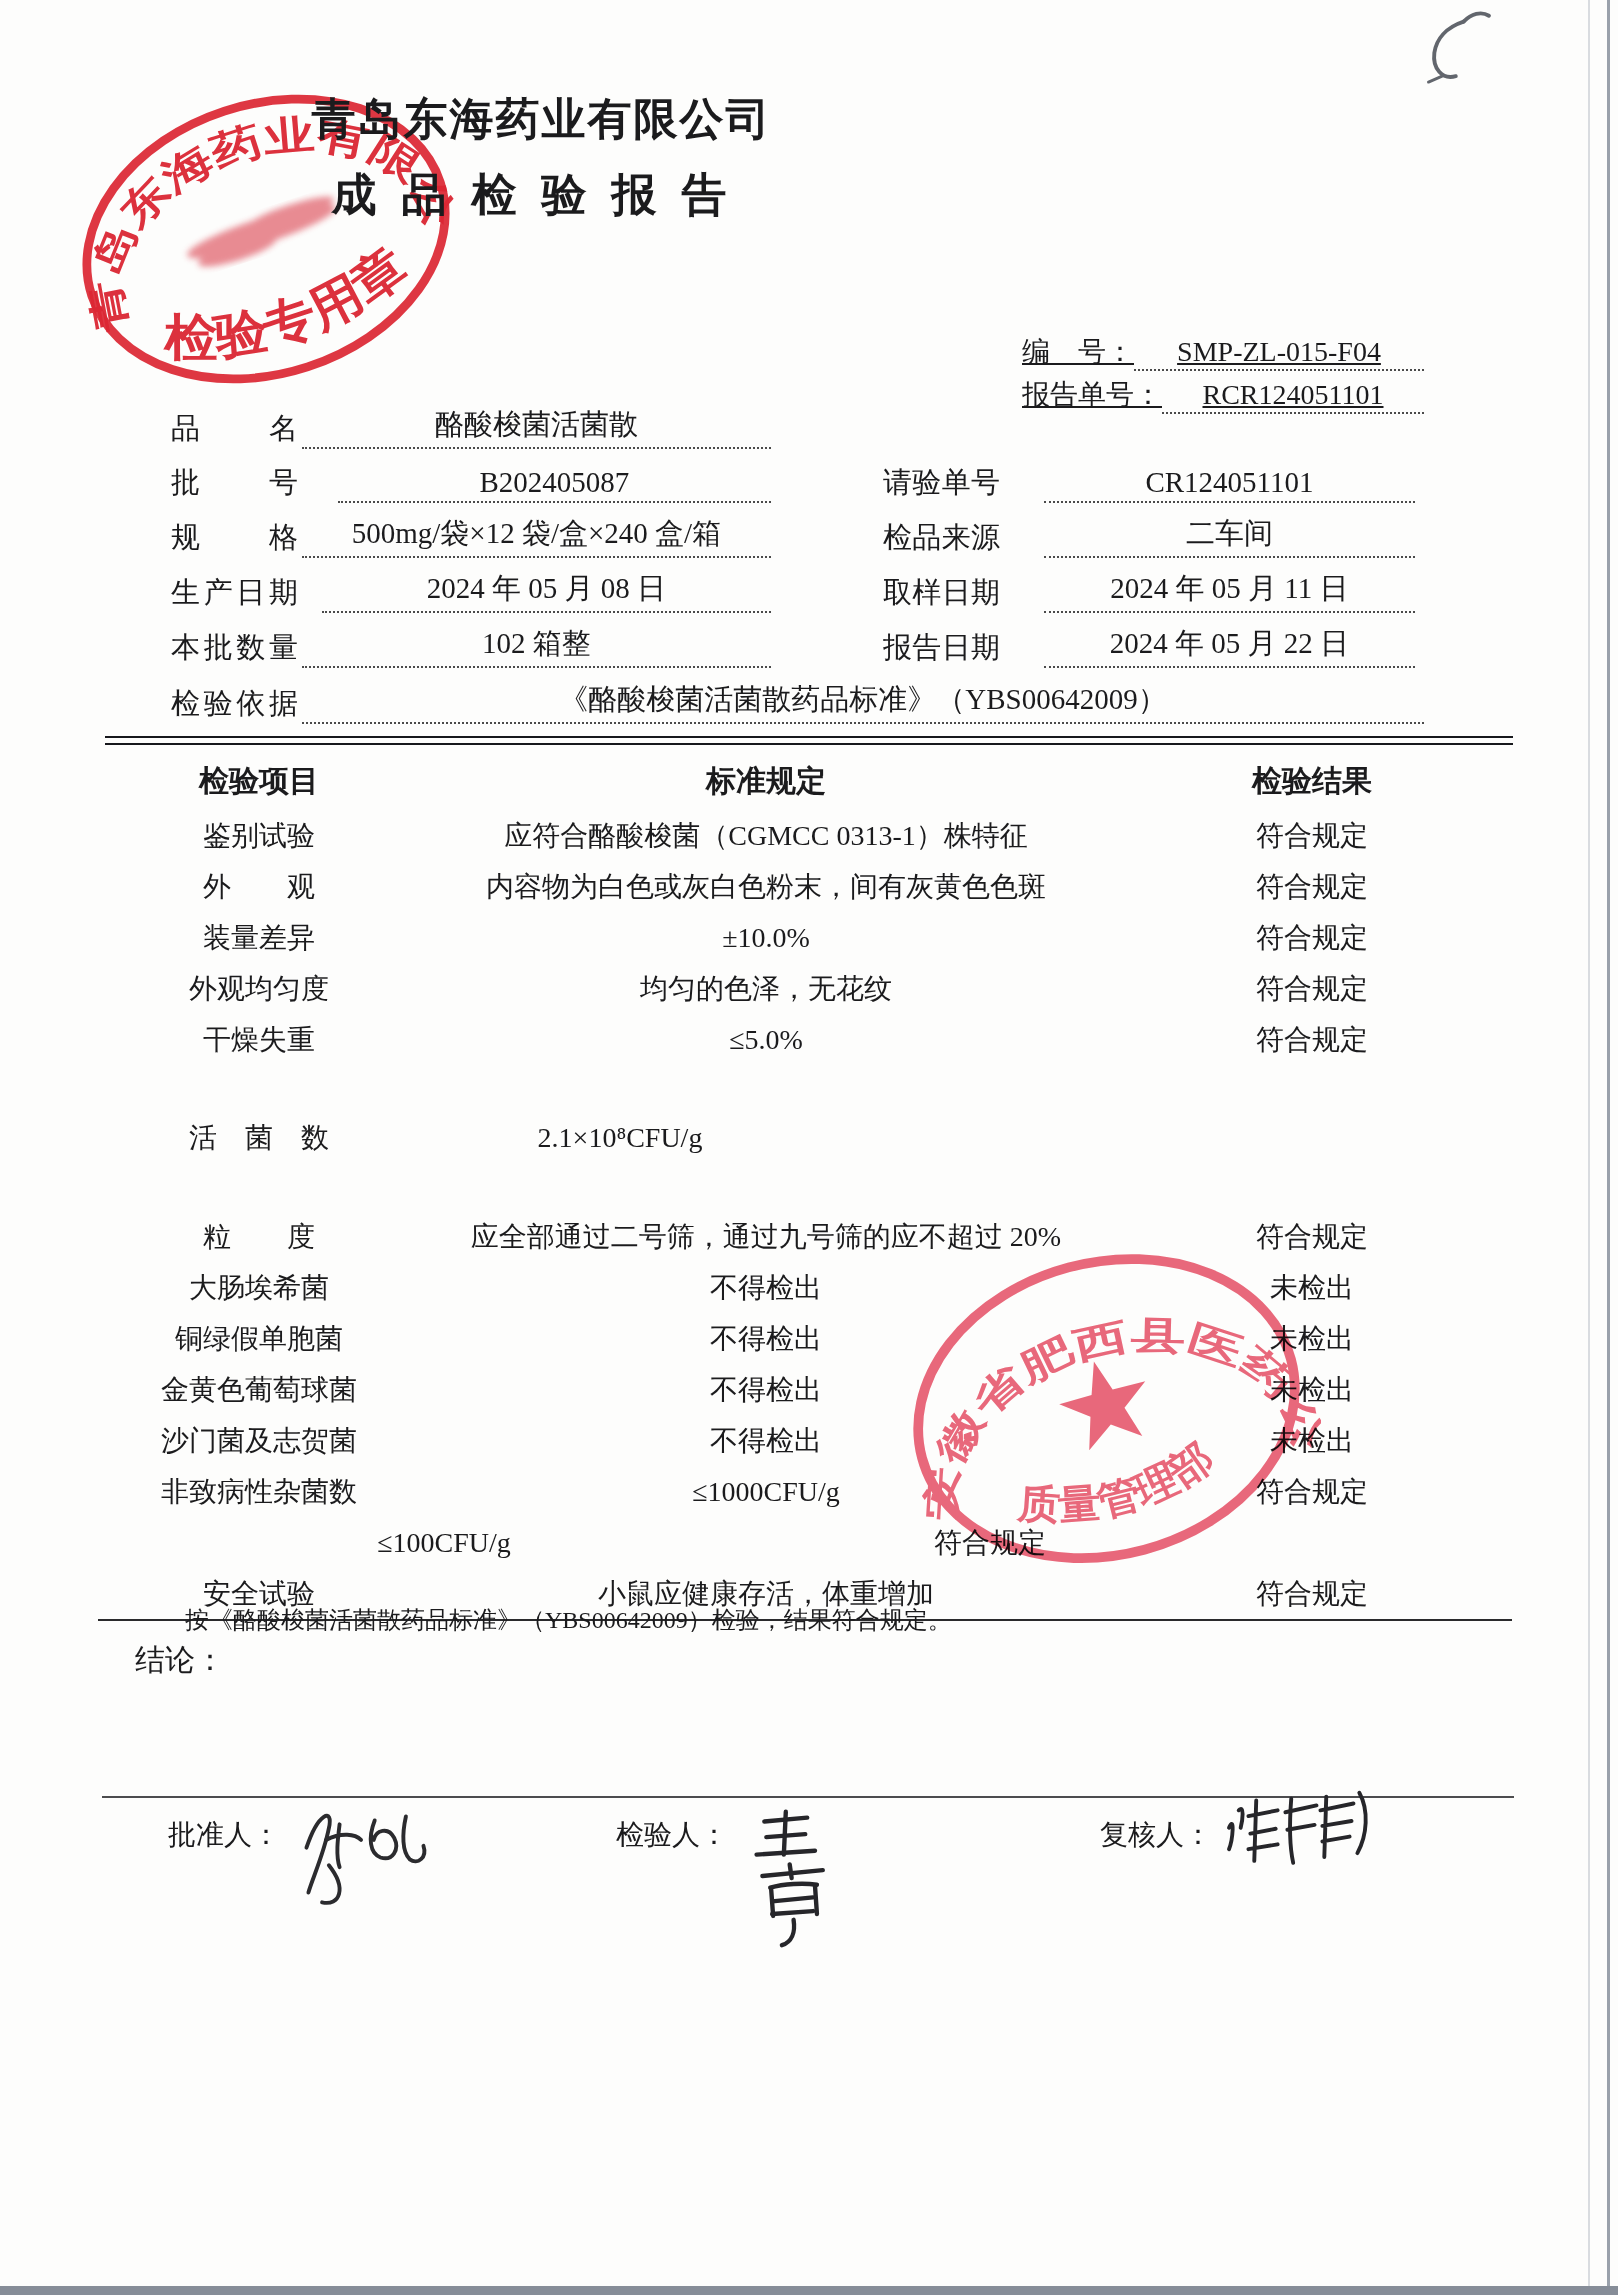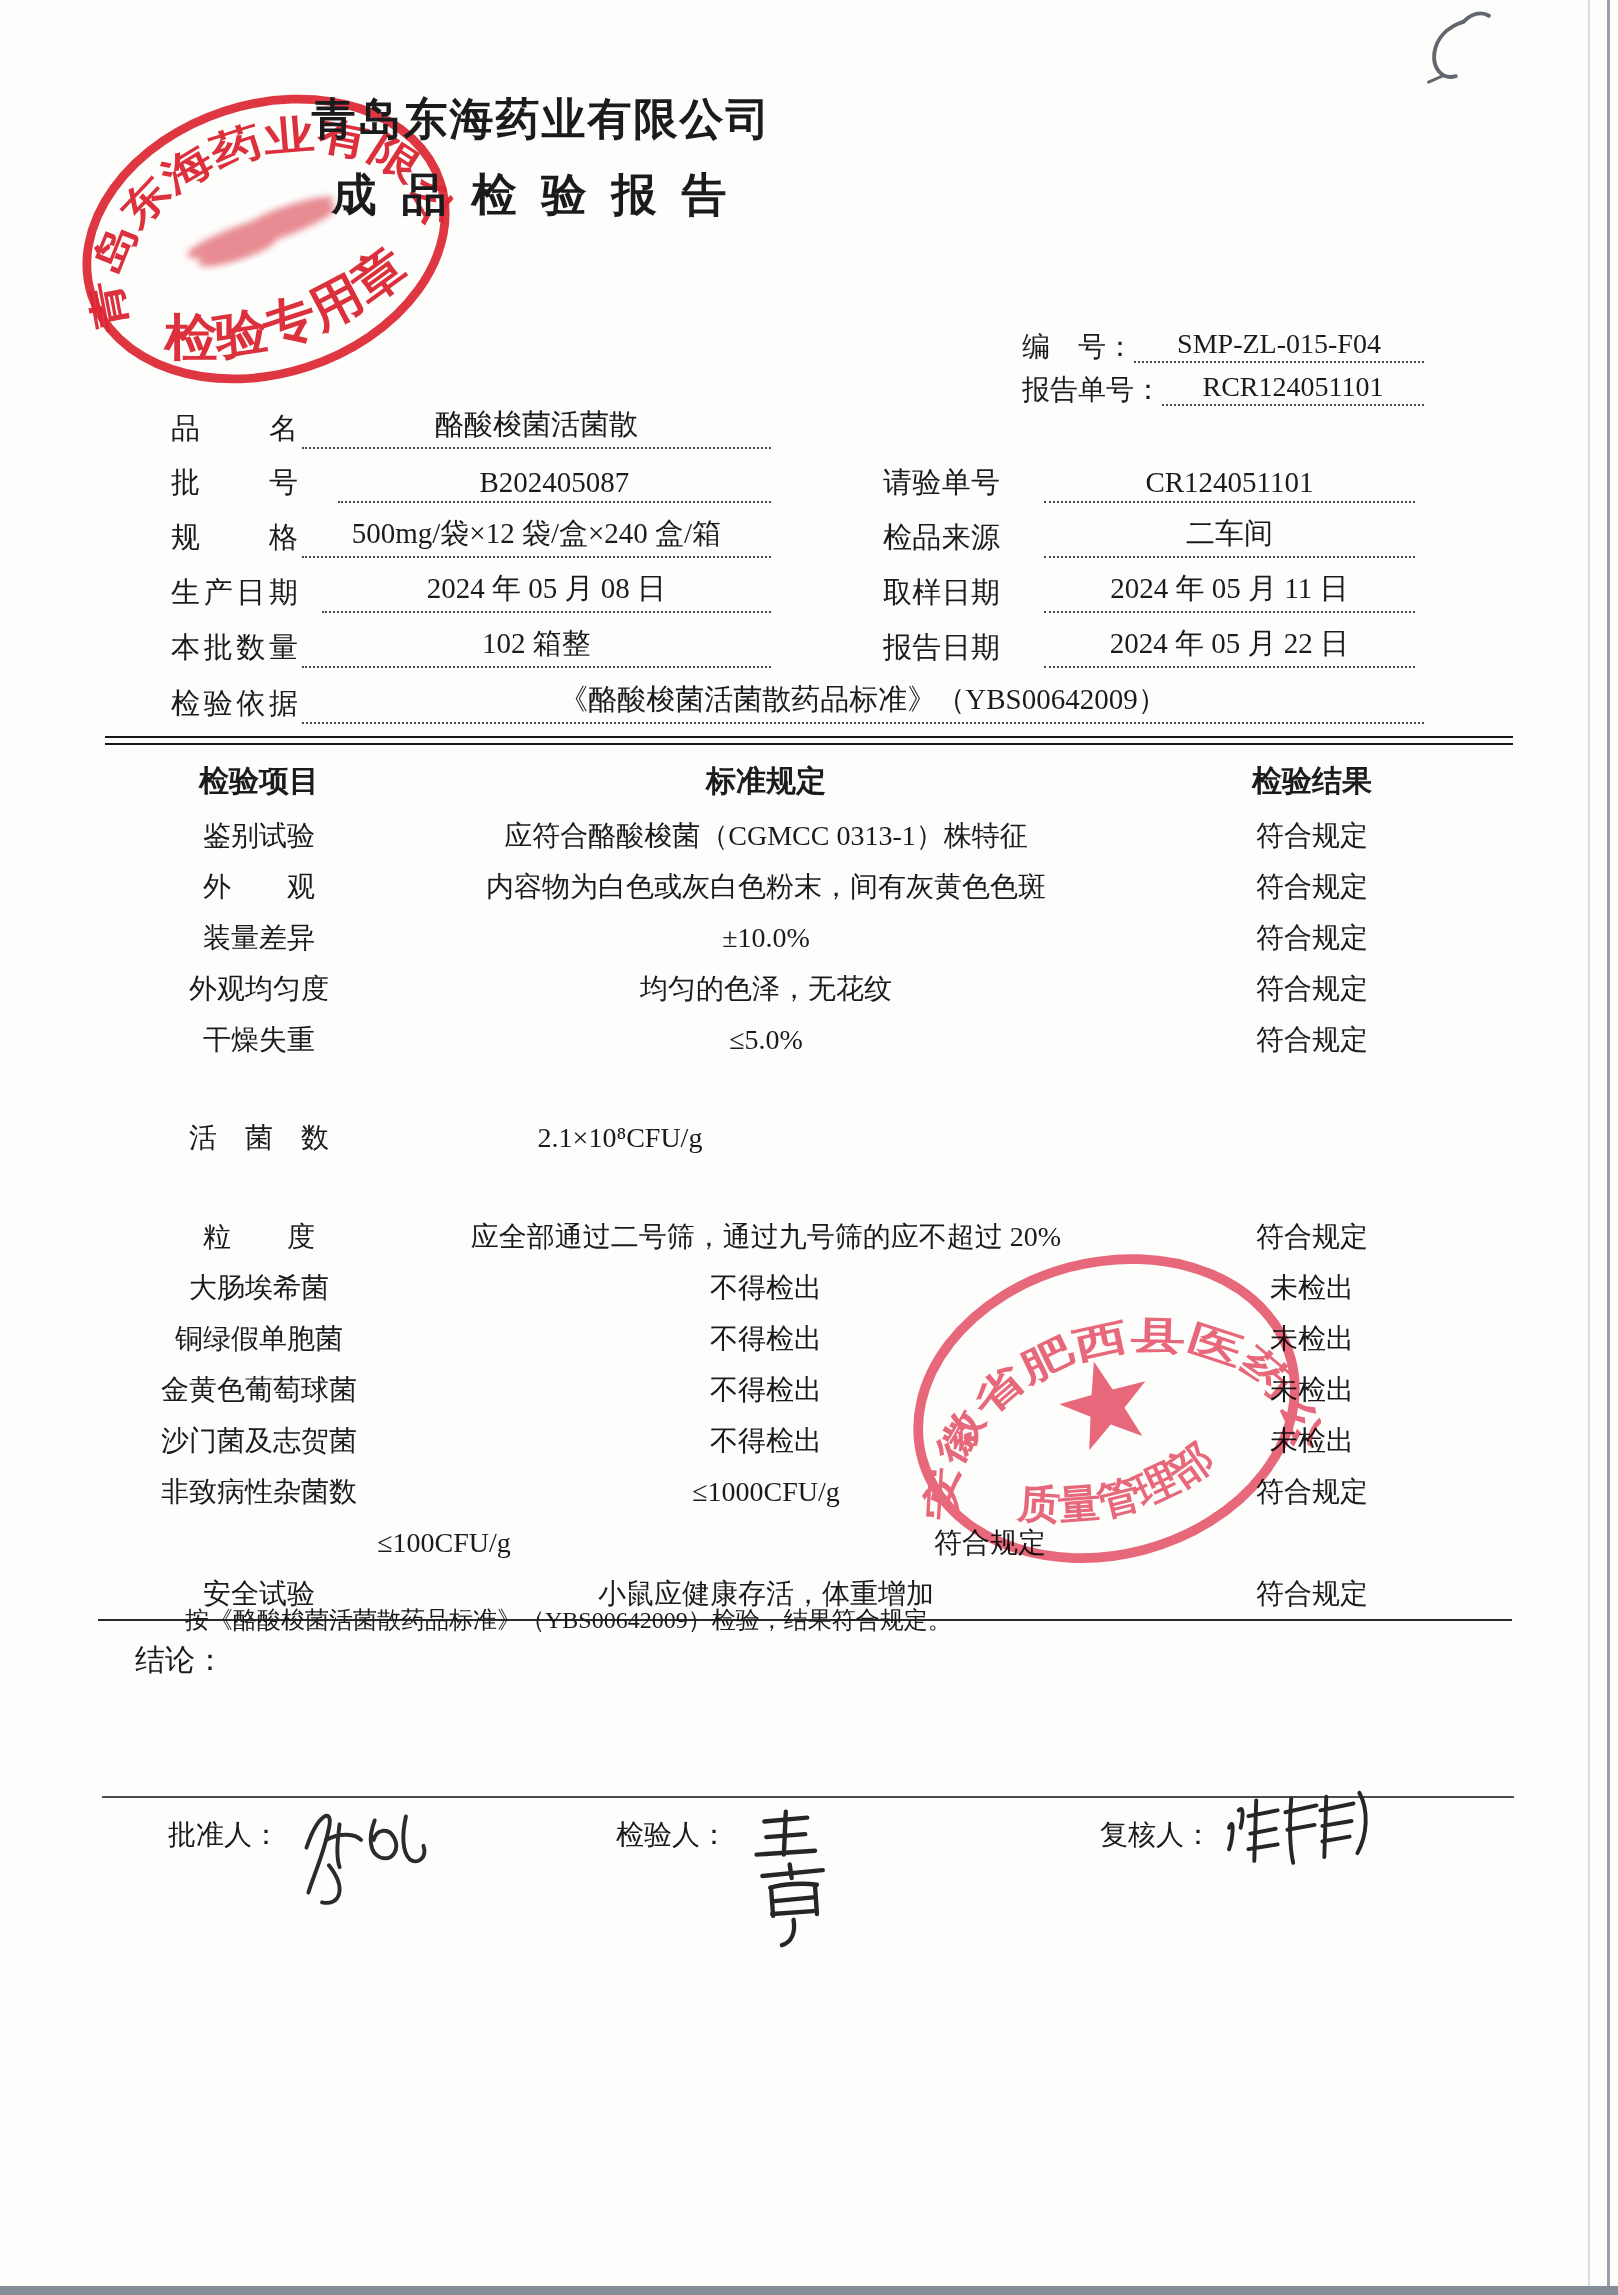--- a/index.html
+++ b/index.html
@@ -13,21 +13,21 @@
   .edge-right-faint { position:absolute; top:0; left:1588px; width:2px; height:100%; background:#d9dce0; }
   .edge-right { position:absolute; top:0; left:1607px; width:2.9px; height:100%; background:#9aa1ab; }
   .edge-bottom { position:absolute; left:0; top:2286px; width:100%; height:9.8px; background:#868d98; }
 
   
   .title-block { position:absolute; left:249px; top:90px; width:585px; text-align:center; }
   .company-title { font-size:44px; font-weight:700; letter-spacing:2px; white-space:nowrap; }
   .report-title  { margin-top:15.6px; font-size:45px; font-weight:700; letter-spacing:25px; white-space:nowrap; }
 
   .docno-block { position:absolute; left:1022px; top:328px; width:402px; font-size:28px; }
-  .docno-row { display:flex; align-items:flex-start; height:43px; }
+  .docno-row { display:flex; align-items:flex-end; height:43px;text-decoration:underline; }
   .docno-label { white-space:pre; }
   .docno-line { flex:1; border-bottom:2px dotted #4a4a4a; text-align:center; padding-bottom:1px; white-space:nowrap; }
 
   
   .frow { position:absolute; display:flex; align-items:flex-end; font-size:29px; height:41px; }
   .frow-left  { left:171px; width:600px; }
   .frow-right { left:883px; width:532px;gap:40px; }
   .flabel { width:127px; text-align-last:justify; text-align:justify; white-space:nowrap; }
   .flabel-r { width:117px; }
   .fline { flex:1; border-bottom:2px dotted #4a4a4a; text-align:center; padding-bottom:2px; margin-left:3.9px; white-space:nowrap; }

